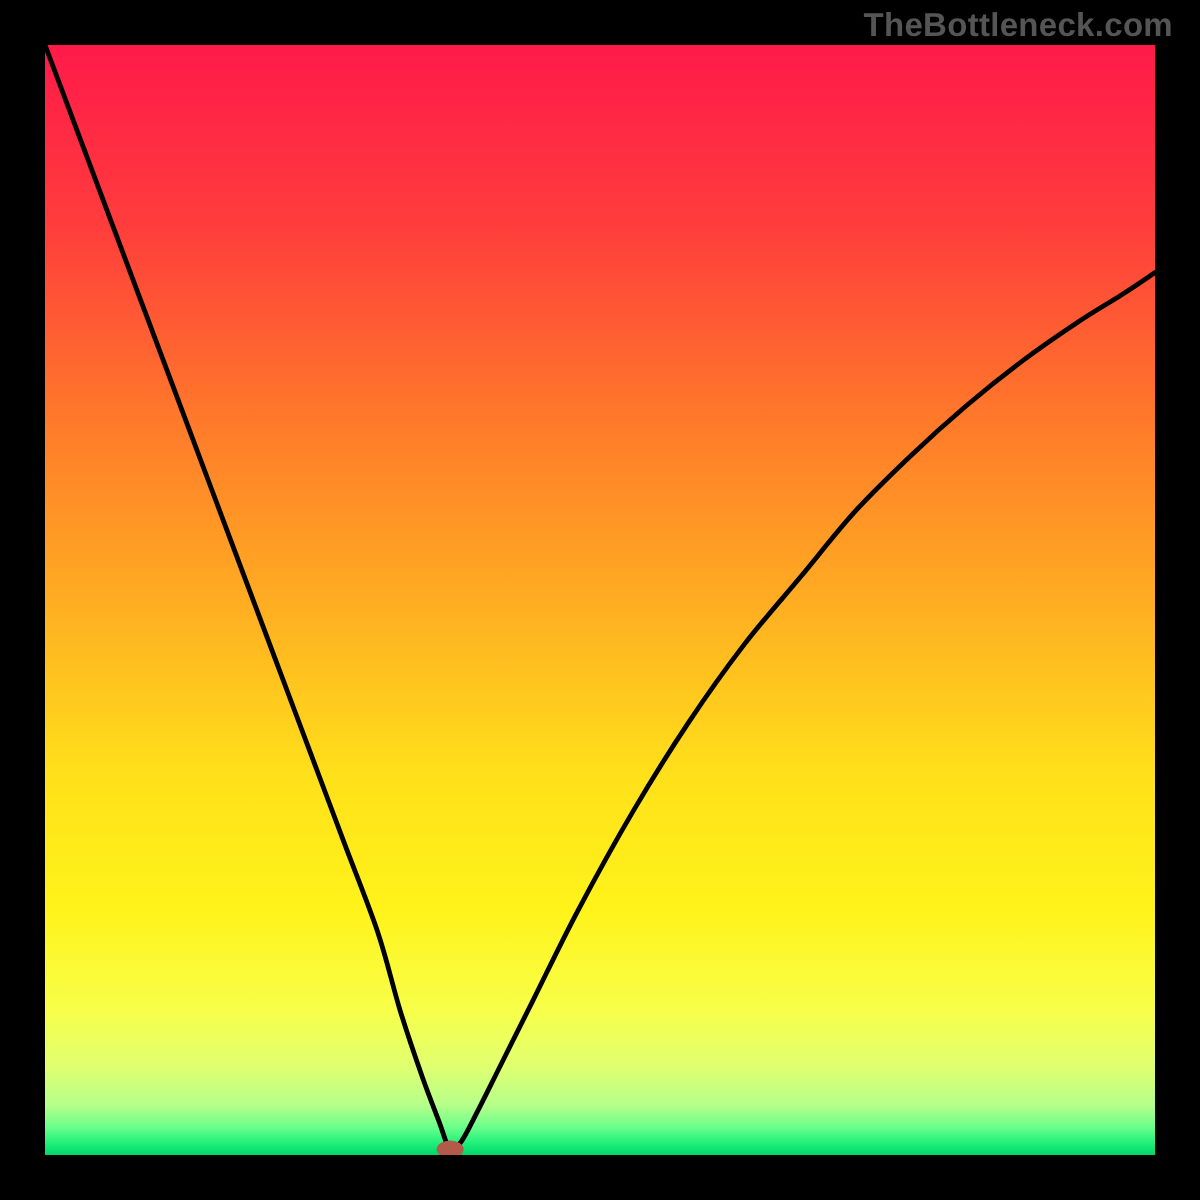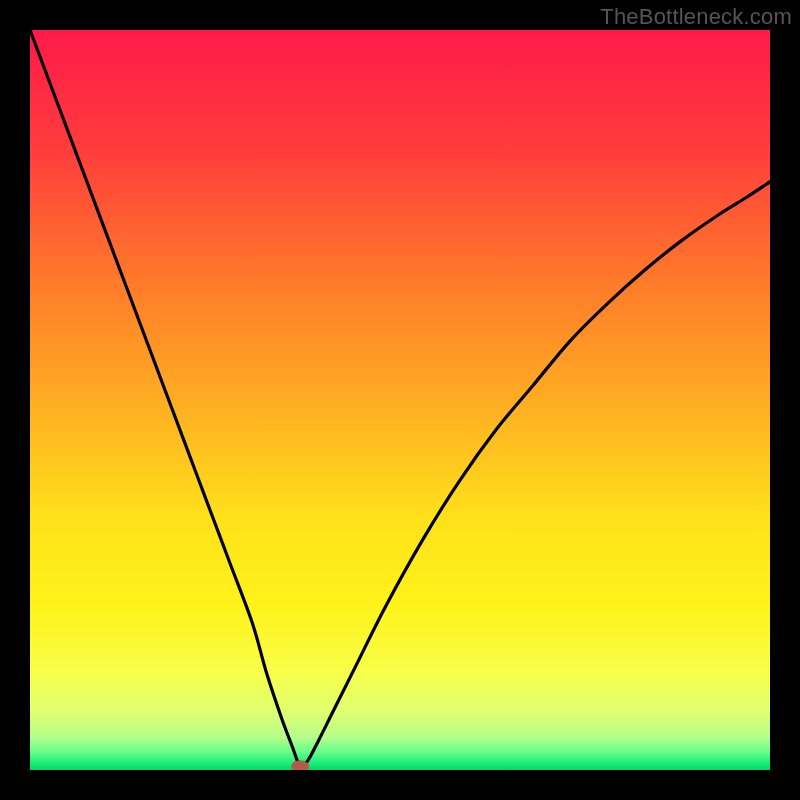--- a/index.html
+++ b/index.html
@@ -20,25 +20,25 @@
   .plot-area {
     position: absolute;
     left: 30px;
     top: 30px;
     width: 740px;
     height: 740px;
   }
   .watermark {
     position: absolute;
     top: 4px;
-    right: 8px;
+    right: 18px;
     color: #555;
     font-size: 22px;
     letter-spacing: 0.2px;
-    font-weight: 400;
+    font-weight: 700;
     user-select: none;
   }
   svg {
     display: block;
   }
 </style>
 </head>
 <body>
 
 <div class="frame">

